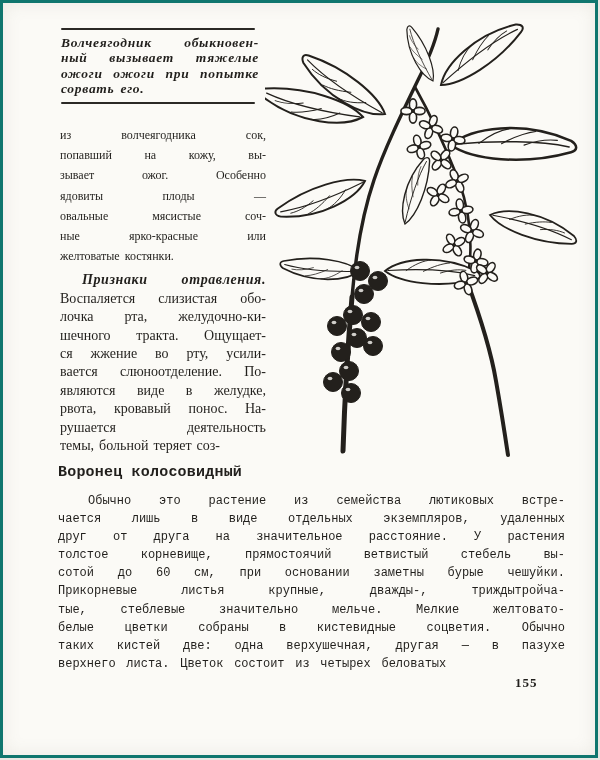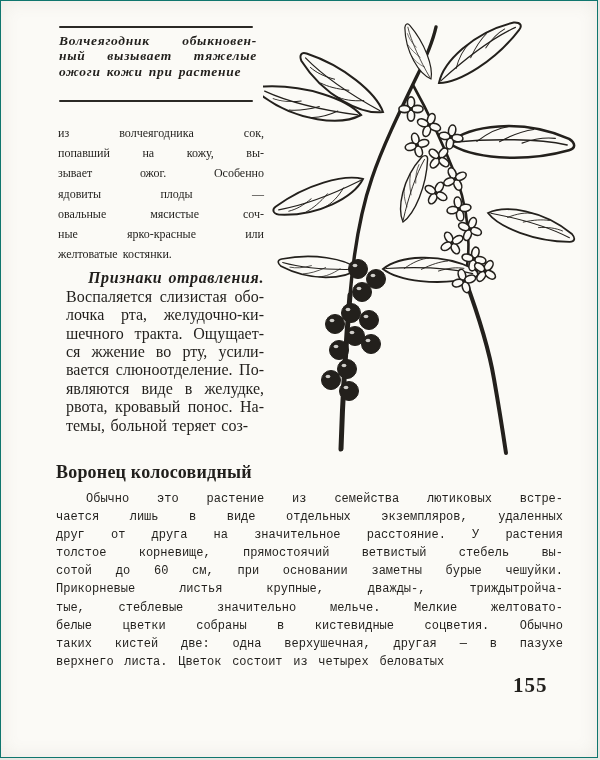--- a/index.html
+++ b/index.html
@@ -5,21 +5,21 @@
   html,body{margin:0;padding:0;}
   body{
     width:600px;height:760px;
     background:#e9e7e2;
     font-family:"Liberation Serif", serif;
   }
   .page{
     position:relative;
     width:598px;height:758px;
     background:#fbfaf6;
-    border:1px solid #0f766e;
+    border:3px solid #0f766e;
     box-sizing:border-box;
     overflow:hidden;
     color:#211f1c;
     box-shadow:inset 0 0 18px rgba(120,115,100,.12);
   }
   .rule{
     position:absolute;height:2px;background:#2b2925;border-radius:1px;
   }
   .rule-top{left:58px;top:25px;width:194px;}
   .rule-bot{left:58px;top:99px;width:194px;}
@@ -28,56 +28,57 @@
     font-style:italic;font-weight:bold;
     font-size:13.5px;line-height:15.4px;
     letter-spacing:.7px;word-spacing:2px;
   }
   .jlines .tline{text-align:justify;text-align-last:justify;}
   .jlines .tline:last-child{text-align-last:left;}
   .leftcol{
     position:absolute;left:57px;top:122px;width:206px;
   }
   .para1{font-size:12px;line-height:20.2px;word-spacing:2px;}
-  .para2{margin-top:5px;font-size:16px;line-height:18.4px;word-spacing:1.5px;margin-left:8px;}
+  .para2{margin-top:5px;font-size:14px;line-height:18.4px;word-spacing:1.5px;}
   .para2-lead{
     font-style:italic;font-weight:bold;
     text-indent:22px;letter-spacing:.6px;
     text-align:justify;text-align-last:justify;
   }
   .illustration{
     position:absolute;left:262px;top:16px;width:318px;height:446px;
   }
   .ill-ink{stroke:#23201c;fill:none;stroke-linecap:round;}
   .heading{
     position:absolute;left:55px;top:461px;
-    font-family:Liberation Serif, serif;
-    font-weight:bold;font-size:18px;letter-spacing:.2px;
+    font-family:Liberation Mono, monospace;
+    font-weight:bold;font-size:15px;letter-spacing:.2px;
   }
   .main-para{
     position:absolute;left:55px;top:489px;width:507px;
     font-size:12px;line-height:18.1px;word-spacing:3.5px;font-family:Liberation Mono, monospace;
   }
   .main-para .tline:first-child{text-indent:30px;}
   .page-number{
     position:absolute;left:512px;top:672px;
-    font-weight:bold;font-size:21px;letter-spacing:1px;
+    font-weight:bold;font-size:13px;letter-spacing:1px;
   }
 </style>
 </head>
 <body>
 
 <div class="page">
 
   <div class="rule rule-top"></div>
 
   <div class="caption jlines">
       <div class="tline">Волчеягодник обыкновен-</div>
       <div class="tline">ный вызывает тяжелые</div>
-      <div class="tline">ожоги кожи при растение</div>
+      <div class="tline">ожоги ожоги при попытке</div>
+      <div class="tline">сорвать его.</div>
     </div>
 
   <div class="rule rule-bot"></div>
 
   <div class="leftcol">
     <div class="para1 jlines">
         <div class="tline">из волчеягодника сок,</div>
         <div class="tline">попавший на кожу, вы-</div>
         <div class="tline">зывает ожог. Особенно</div>
         <div class="tline">ядовиты плоды —</div>
@@ -88,20 +89,21 @@
     <div class="para2">
       <div class="para2-lead">Признаки отравления.</div>
       <div class="jlines">
           <div class="tline">Воспаляется слизистая обо-</div>
           <div class="tline">лочка рта, желудочно-ки-</div>
           <div class="tline">шечного тракта. Ощущает-</div>
           <div class="tline">ся жжение во рту, усили-</div>
           <div class="tline">вается слюноотделение. По-</div>
           <div class="tline">являются виде в желудке,</div>
           <div class="tline">рвота, кровавый понос. На-</div>
+          <div class="tline">рушается деятельность</div>
           <div class="tline">темы, больной теряет соз-</div>
         </div>
     </div>
   </div>
 
   <div class="illustration">
     <svg width="318" height="446" viewBox="0 0 318 446">
       <defs>
         <g id="fl">
           <g fill="#fbfaf6" stroke="#23201c" stroke-width="1.6">

